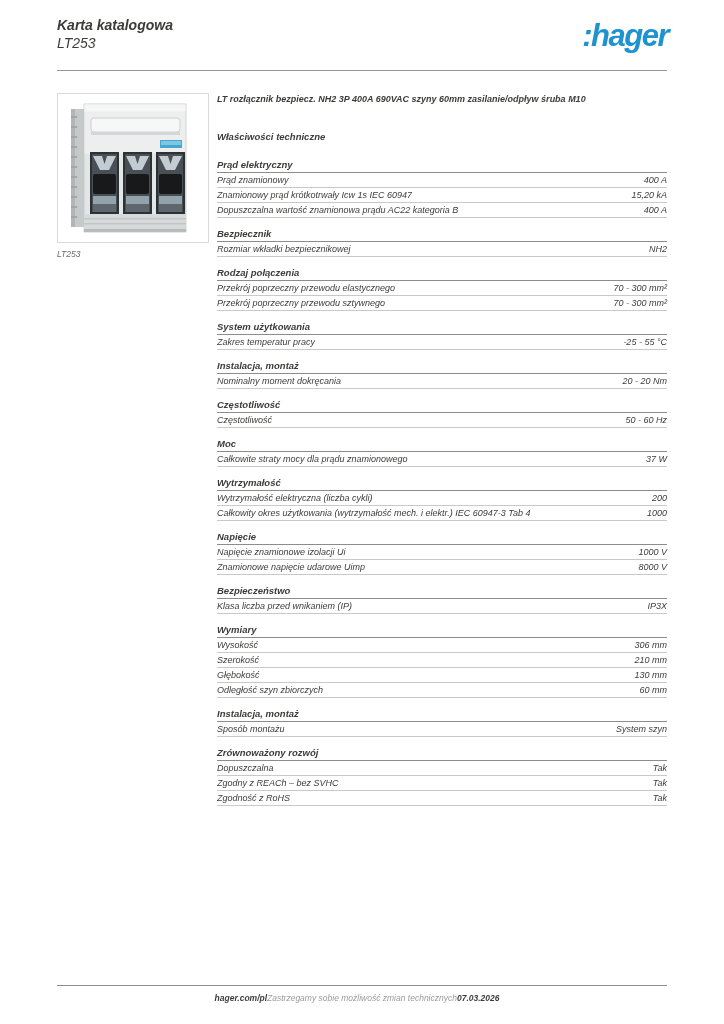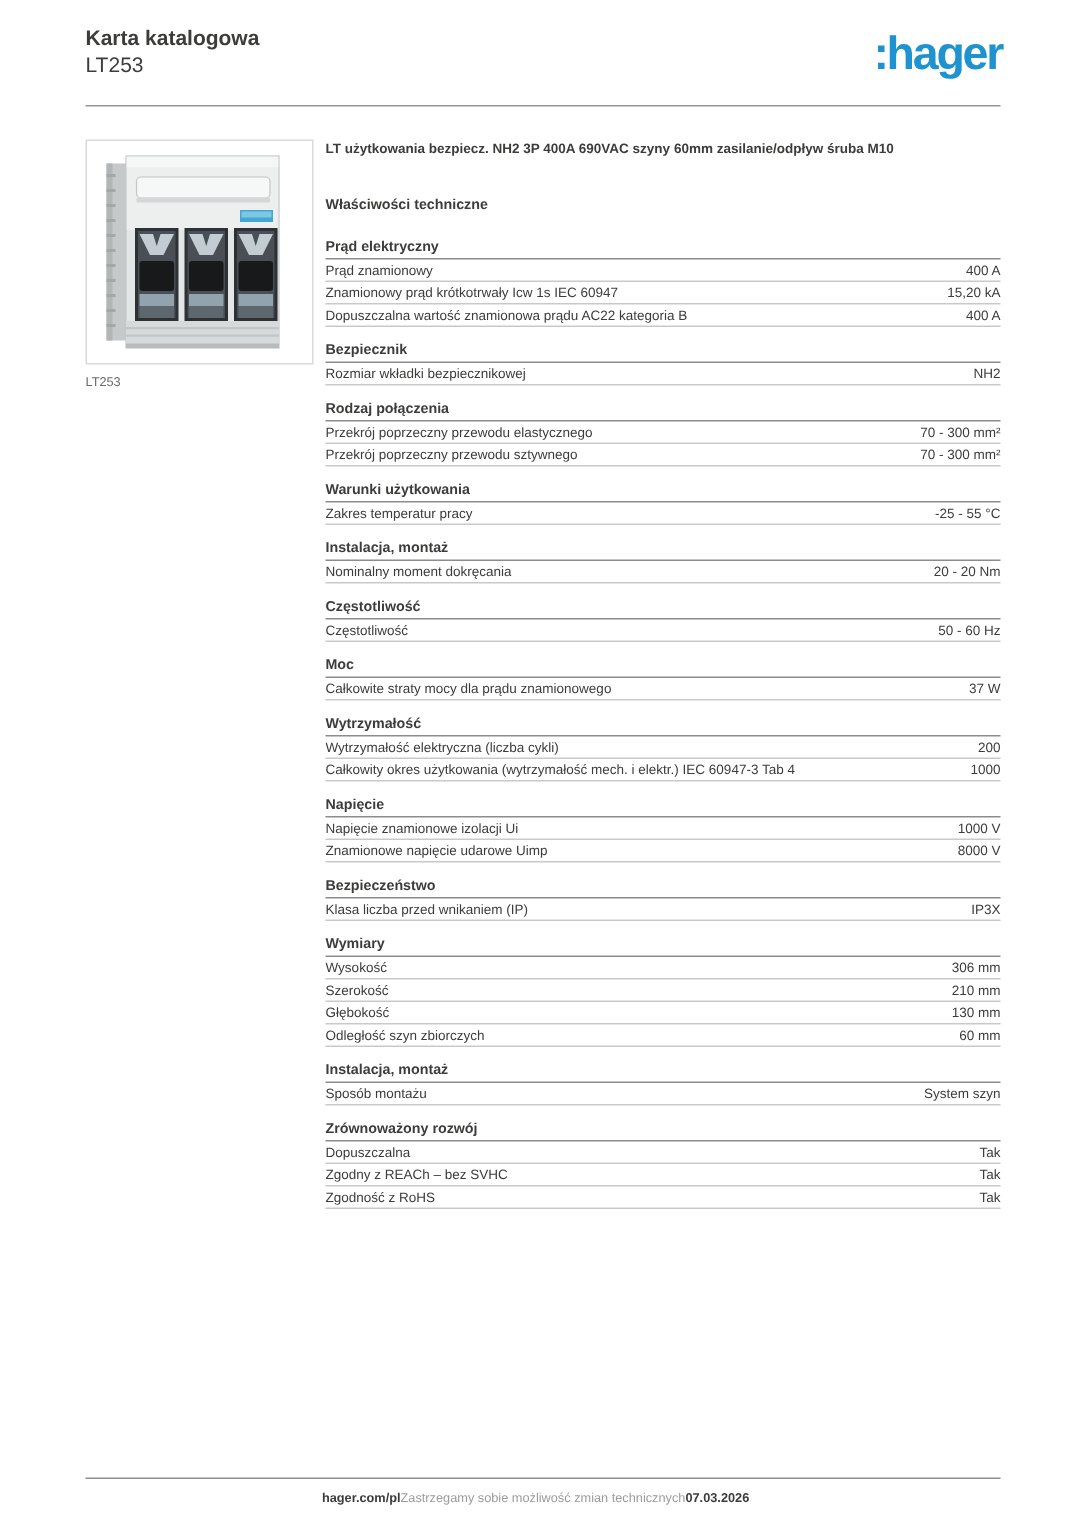--- a/index.html
+++ b/index.html
@@ -1,20 +1,20 @@
 <!DOCTYPE html>
 <html><head>
 <meta charset="utf-8">
 <style>
   * { margin:0; padding:0; box-sizing:border-box; }
   html,body { background:#f2f2f2; }
   body { font-family:"Liberation Sans","DejaVu Sans",sans-serif; }
   .page {
     position:relative; width:724px; height:1024px; background:#ffffff;
-    margin:0 auto; overflow:hidden; color:#3c3c3b;
+    margin:0 auto; overflow:hidden; color:#3c3c3b;font-style:italic;
   }
 
   
   .header-block { position:absolute; left:57px; top:16px; }
   .doc-type { font-size:14px; font-weight:bold; line-height:18px; color:#3c3c3b; }
   .product-ref { font-size:14px; font-weight:normal; line-height:18px; color:#3c3c3b; }
   .logo { position:absolute; right:56px; top:20px; font-size:31px; font-weight:bold;
           letter-spacing:-1.5px; line-height:32px;margin-left:24px; }
   .header-rule { position:absolute; left:57px; top:70px; width:610px; height:1px; background:#969696; }
 
@@ -126,21 +126,21 @@
         <rect x="26" y="120" width="102" height="18" fill="#d7dada"></rect>
         <rect x="26" y="124" width="102" height="1.5" fill="#c3c6c6"></rect>
         <rect x="26" y="129" width="102" height="1.5" fill="#c3c6c6"></rect>
         <rect x="26" y="135" width="102" height="3" fill="#b8bbbb"></rect>
       </svg>
     </div>
     <div class="figure-caption">LT253</div>
   </div>
 
   <div class="content">
-    <div class="prod-title">LT użytkowania bezpiecz. NH2 3P 400A 690VAC szyny 60mm zasilanie/odpływ śruba M10</div>
+    <div class="prod-title">LT rozłącznik bezpiecz. NH2 3P 400A 690VAC szyny 60mm zasilanie/odpływ śruba M10</div>
     <div class="tech-heading">Właściwości techniczne</div>
     <div id="spec-sections">
         <div class="section">
           <div class="sec-heading">Prąd elektryczny</div>
           <div class="spec-row">
             <span class="lbl">Prąd znamionowy</span>
             <span class="val">400 A</span>
           </div>
           <div class="spec-row">
             <span class="lbl">Znamionowy prąd krótkotrwały Icw 1s IEC 60947</span>
@@ -163,21 +163,21 @@
           <div class="spec-row">
             <span class="lbl">Przekrój poprzeczny przewodu elastycznego</span>
             <span class="val">70 - 300 mm²</span>
           </div>
           <div class="spec-row">
             <span class="lbl">Przekrój poprzeczny przewodu sztywnego</span>
             <span class="val">70 - 300 mm²</span>
           </div>
         </div>
         <div class="section">
-          <div class="sec-heading">Warunki użytkowania</div>
+          <div class="sec-heading">System użytkowania</div>
           <div class="spec-row">
             <span class="lbl">Zakres temperatur pracy</span>
             <span class="val">-25 - 55 °C</span>
           </div>
         </div>
         <div class="section">
           <div class="sec-heading">Instalacja, montaż</div>
           <div class="spec-row">
             <span class="lbl">Nominalny moment dokręcania</span>
             <span class="val">20 - 20 Nm</span>

